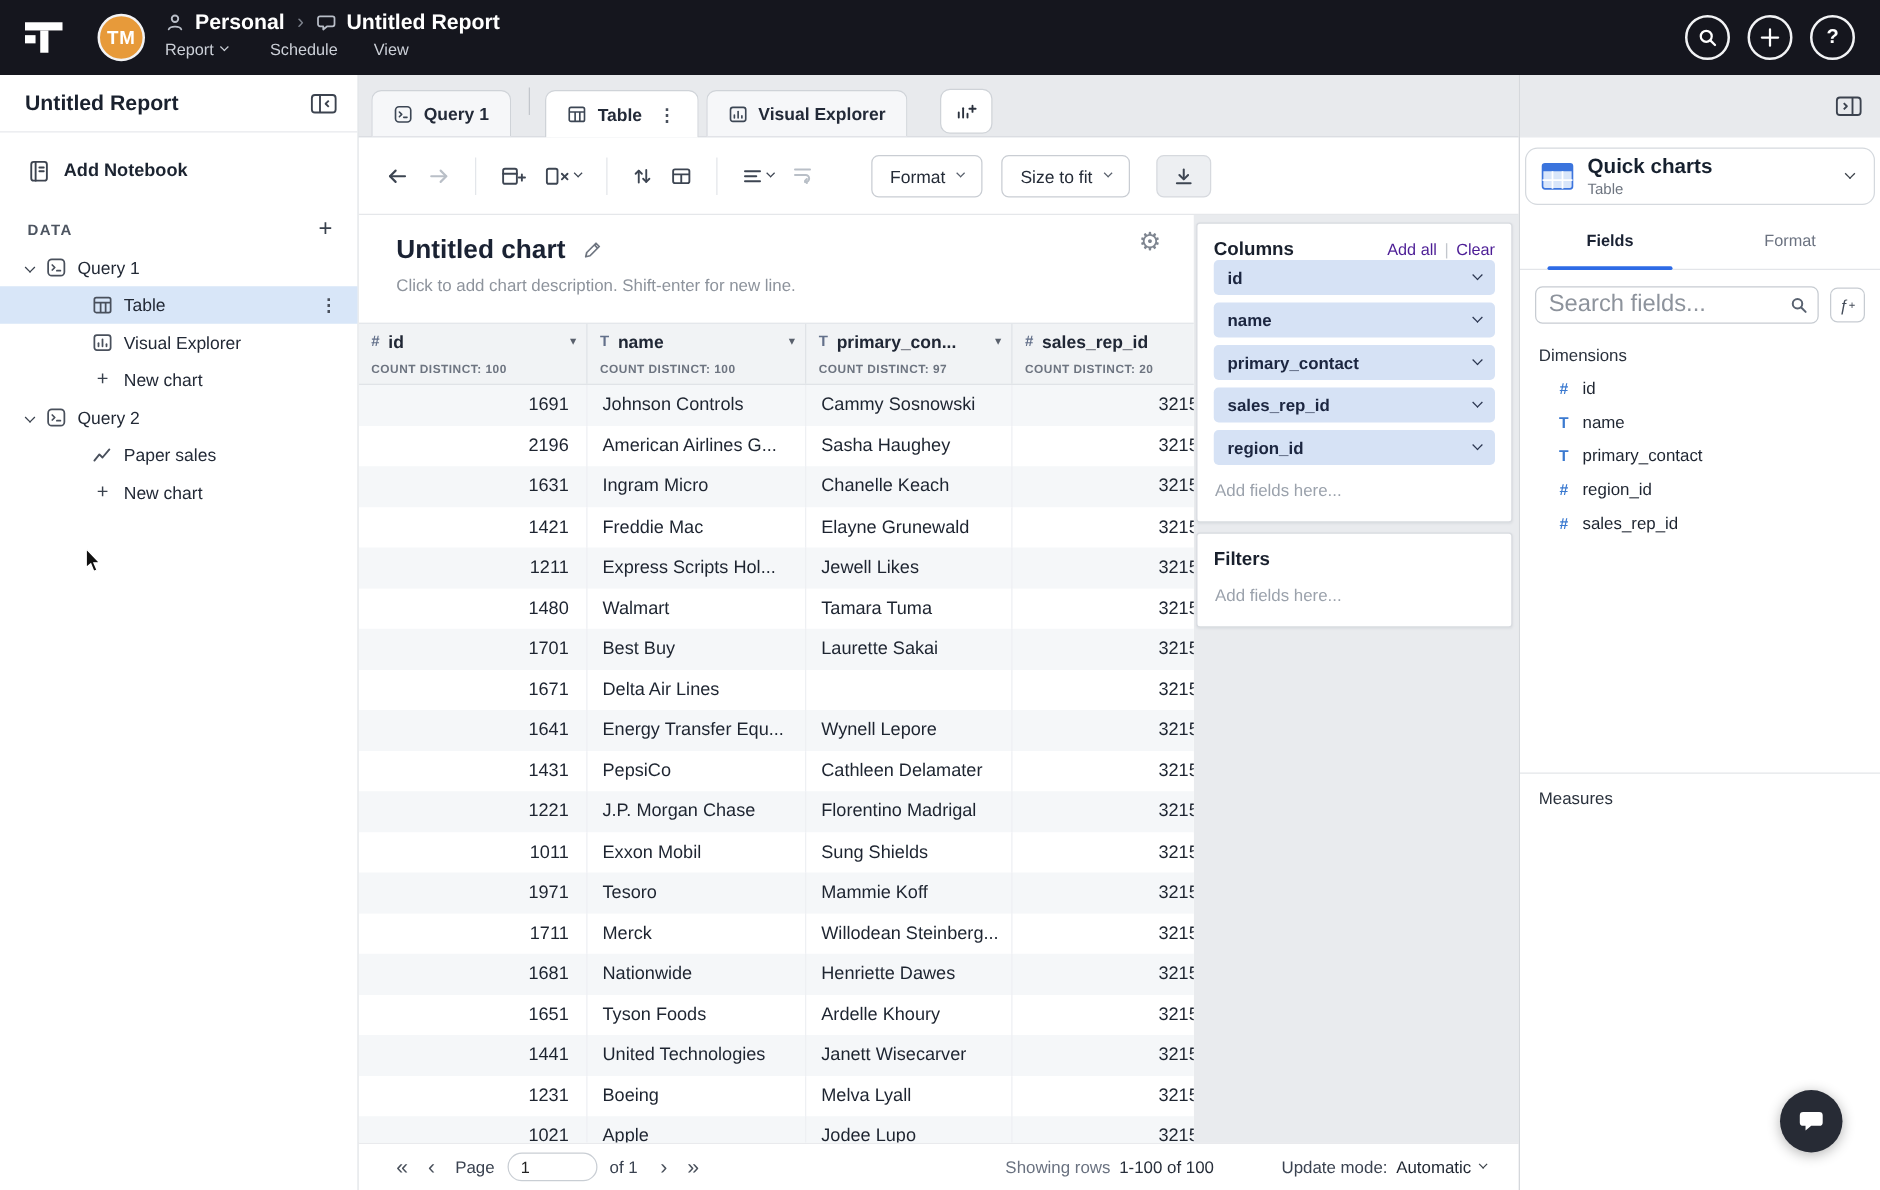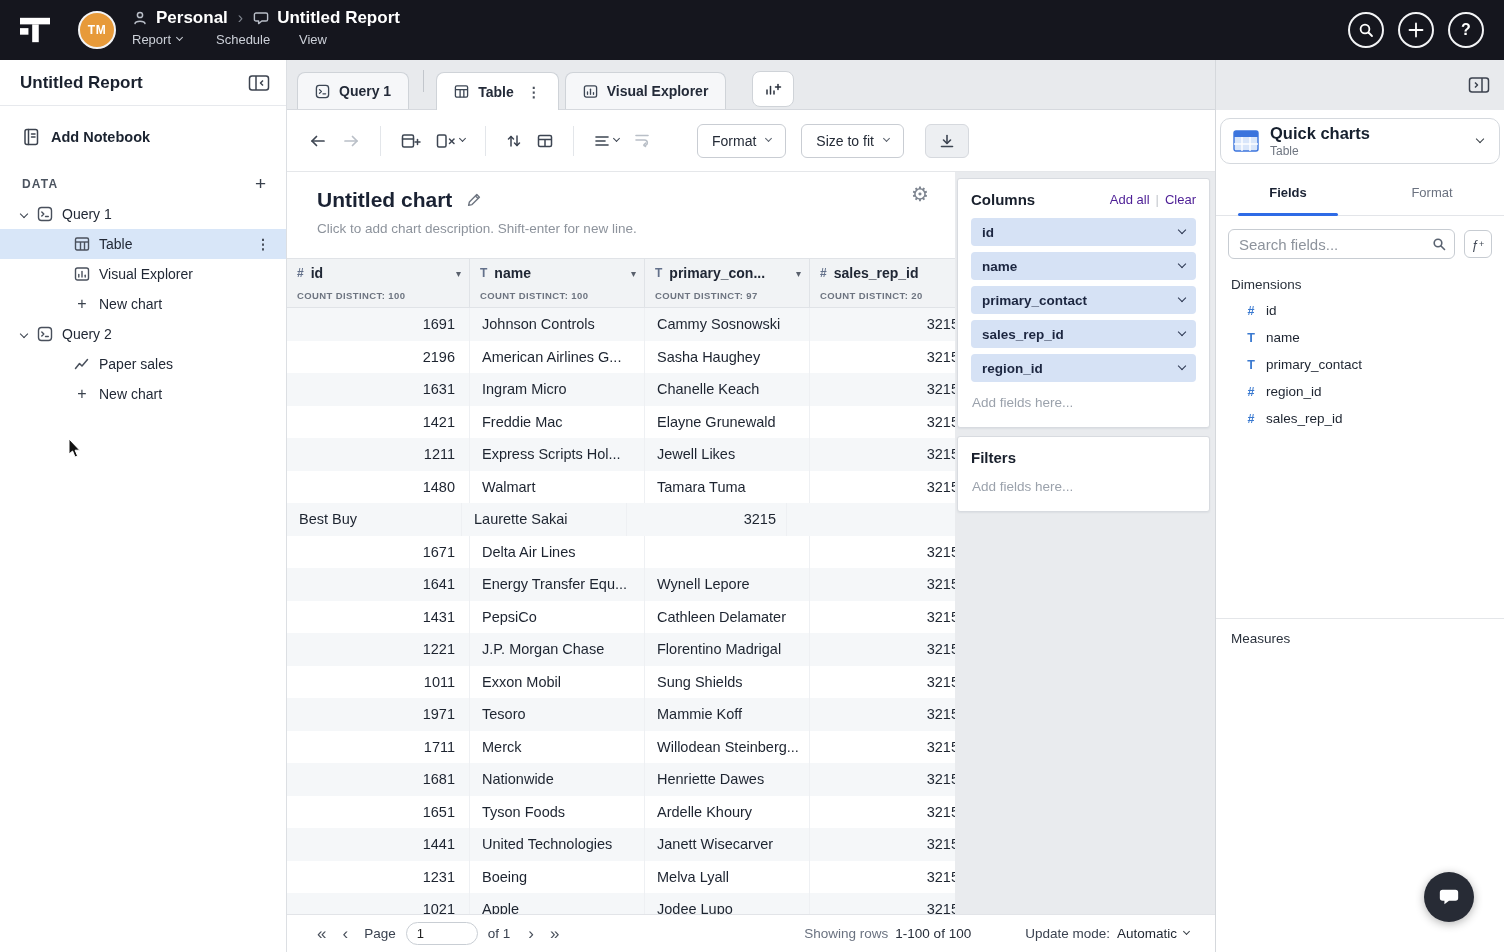--- a/index.html
+++ b/index.html
@@ -8,21 +8,21 @@
     width: 1504px; height: 952px; position: relative;
     font-family: "Liberation Sans", sans-serif;
     background: #e9ebee; color: #1d2430;
   }
   svg { display: block; }
 
   
   .topbar { height: 60px; background: #15161e; display: flex; align-items: center; padding: 0 20px 0 18px; }
   .logo { width: 34px; height: 30px; }
   .avatar { width: 38px; height: 38px; border-radius: 50%; background: #e79a3a; border: 2px solid #f2f3f5;
-    color: #fff; font-weight: bold; font-size: 12px; display: flex; align-items: center; justify-content: center;
+    color: #fff; font-weight: bold; font-size: 15px; display: flex; align-items: center; justify-content: center;
     margin-left: 26px; letter-spacing: .5px; }
   .bc { margin-left: 16px; height: 44px; }
   .bc-row1 { display: flex; align-items: center; gap: 8px; color: #fff; font-size: 17px; font-weight: bold; }
   .bc-ic { color: #b9bec8; display: flex; }
   .bc-sep { color: #7d828c; font-size: 16px; font-weight: normal; padding: 0 2px; }
   .bc-row2 { position: relative; height: 18px; margin-top: 4px; font-size: 13px; color: #ccd0d8; }
   .bc-row2 .mi { position: absolute; top: 0; display: flex; align-items: center; gap: 6px; white-space: nowrap; cursor: default; }
   .mi-report { left: 0; } .mi-schedule { left: 84px; } .mi-view { left: 167px; }
   .tb-actions { margin-left: auto; display: flex; gap: 14px; }
   .tb-btn { width: 36px; height: 36px; border-radius: 50%; border: 2px solid #f2f3f5; display: flex;
@@ -100,21 +100,21 @@
   .dt-row:nth-child(odd) { background: #f5f7f9; }
   .dt-cell { flex-shrink: 0; display: flex; align-items: center; font-size: 14.5px; color: #1d2430;
     border-right: 1px solid #eef0f3; padding: 0 12px; white-space: nowrap; overflow: hidden; }
   .c0 { width: 183px; justify-content: flex-end; padding-right: 14px; }
   .c1 { width: 175px; } .c2 { width: 165px; }
   .c3 { width: 160px; justify-content: flex-end; padding-right: 10px; }
 
   .cards-col { flex: 1; background: #e9ebee; padding: 6px 5px 0 2px; overflow: hidden; }
   .panel-card { background: #fff; border: 1px solid #d8dbe0; border-radius: 3px; box-shadow: 0 1px 2px rgba(20,30,50,.06);
     padding: 12px 13px; margin-bottom: 8px; }
-  .pc-titlerow { display: flex; align-items: center; margin-bottom: 10px; }
+  .pc-titlerow { display: flex; align-items: center; margin-bottom: 0; }
   .pc-title { font-size: 15px; font-weight: bold; color: #19202d; flex: 1; }
   .link { color: #4c1d95; font-size: 13px; cursor: default; }
   .link-sep { color: #c3c7cd; margin: 0 6px; font-size: 13px; }
   .pill { height: 28px; background: #d6e2f5; border-radius: 4px; display: flex; align-items: center;
     padding: 0 11px; margin-bottom: 6px; font-size: 13.5px; font-weight: bold; color: #1c2640; }
   .pill .cv { margin-left: auto; color: #2a3550; }
   .add-fields { font-size: 13.5px; color: #9ba2ac; padding: 7px 0 5px 1px; }
 
   
   .rightpanel { width: 289px; background: #fff; border-left: 1px solid #d5d8dc; display: flex; flex-direction: column; }
@@ -126,21 +126,21 @@
   .qc-sub { font-size: 12px; color: #6e7580; margin-top: 1px; }
   .qc-card .cv { color: #3a4148; margin-right: 4px; }
   .fp-tabs { display: flex; height: 46px; border-bottom: 1px solid #e3e5e9; margin-top: 6px; flex-shrink: 0; }
   .fp-tab { flex: 1; display: flex; align-items: center; justify-content: center; font-size: 13px; color: #6b7280; position: relative; cursor: default; }
   .fp-tab.active { color: #1a2233; font-weight: bold; }
   .fp-tab.active::after { content: ""; position: absolute; bottom: -1px; left: 50%; transform: translateX(-50%);
     width: 100px; height: 3px; background: #2e6be6; border-radius: 2px; }
   .fp-search-row { display: flex; align-items: center; padding: 13px 12px 6px; gap: 9px; flex-shrink: 0; }
   .search-wrap { position: relative; flex: 1; }
   .search-input { width: 100%; height: 30px; border: 1px solid #c7ccd2; border-radius: 6px; padding: 0 46px 0 10px;
-    font-size: 15px; color: #7f1d1d; background: #fff; font-family: "Liberation Sans", sans-serif; }
+    font-size: 19px; color: #7f1d1d; background: #fff; font-family: "Liberation Sans", sans-serif; }
   .search-input::placeholder { color: #8d939c; }
   .search-ic-in { position: absolute; right: 9px; top: 8px; color: #596270; }
   .fx-btn { width: 28px; height: 28px; border: 1px solid #c7ccd2; border-radius: 6px; display: flex; align-items: center;
     justify-content: center; font-size: 13px; color: #444c59; background: #fff; flex-shrink: 0; }
   .fx-btn sup { font-size: 9px; }
   .dims-label, .measures-label { font-size: 13.5px; color: #2a313c; padding: 12px 0 5px 15px; }
   .dim-row { height: 27px; display: flex; align-items: center; gap: 9px; padding-left: 29px; font-size: 13.5px; color: #1d2430; }
   .dim-glyph { color: #3b7ad0; font-weight: bold; font-size: 12.5px; width: 12px; text-align: center; }
   .rp-divider { height: 1px; background: #e4e6e9; margin-top: 186px; flex-shrink: 0; }
 
@@ -528,20 +528,21 @@
               </div>
 
               <div class="dt-row">
                 <div class="dt-cell c0">1480</div>
                 <div class="dt-cell c1">Walmart</div>
                 <div class="dt-cell c2">Tamara Tuma</div>
                 <div class="dt-cell c3">3215</div>
               </div>
 
               <div class="dt-row">
+                <div class="dt-cell c0">1701</div>
                 <div class="dt-cell c1">Best Buy</div>
                 <div class="dt-cell c2">Laurette Sakai</div>
                 <div class="dt-cell c3">3215</div>
               </div>
 
               <div class="dt-row">
                 <div class="dt-cell c0">1671</div>
                 <div class="dt-cell c1">Delta Air Lines</div>
                 <div class="dt-cell c2"></div>
                 <div class="dt-cell c3">3215</div>

